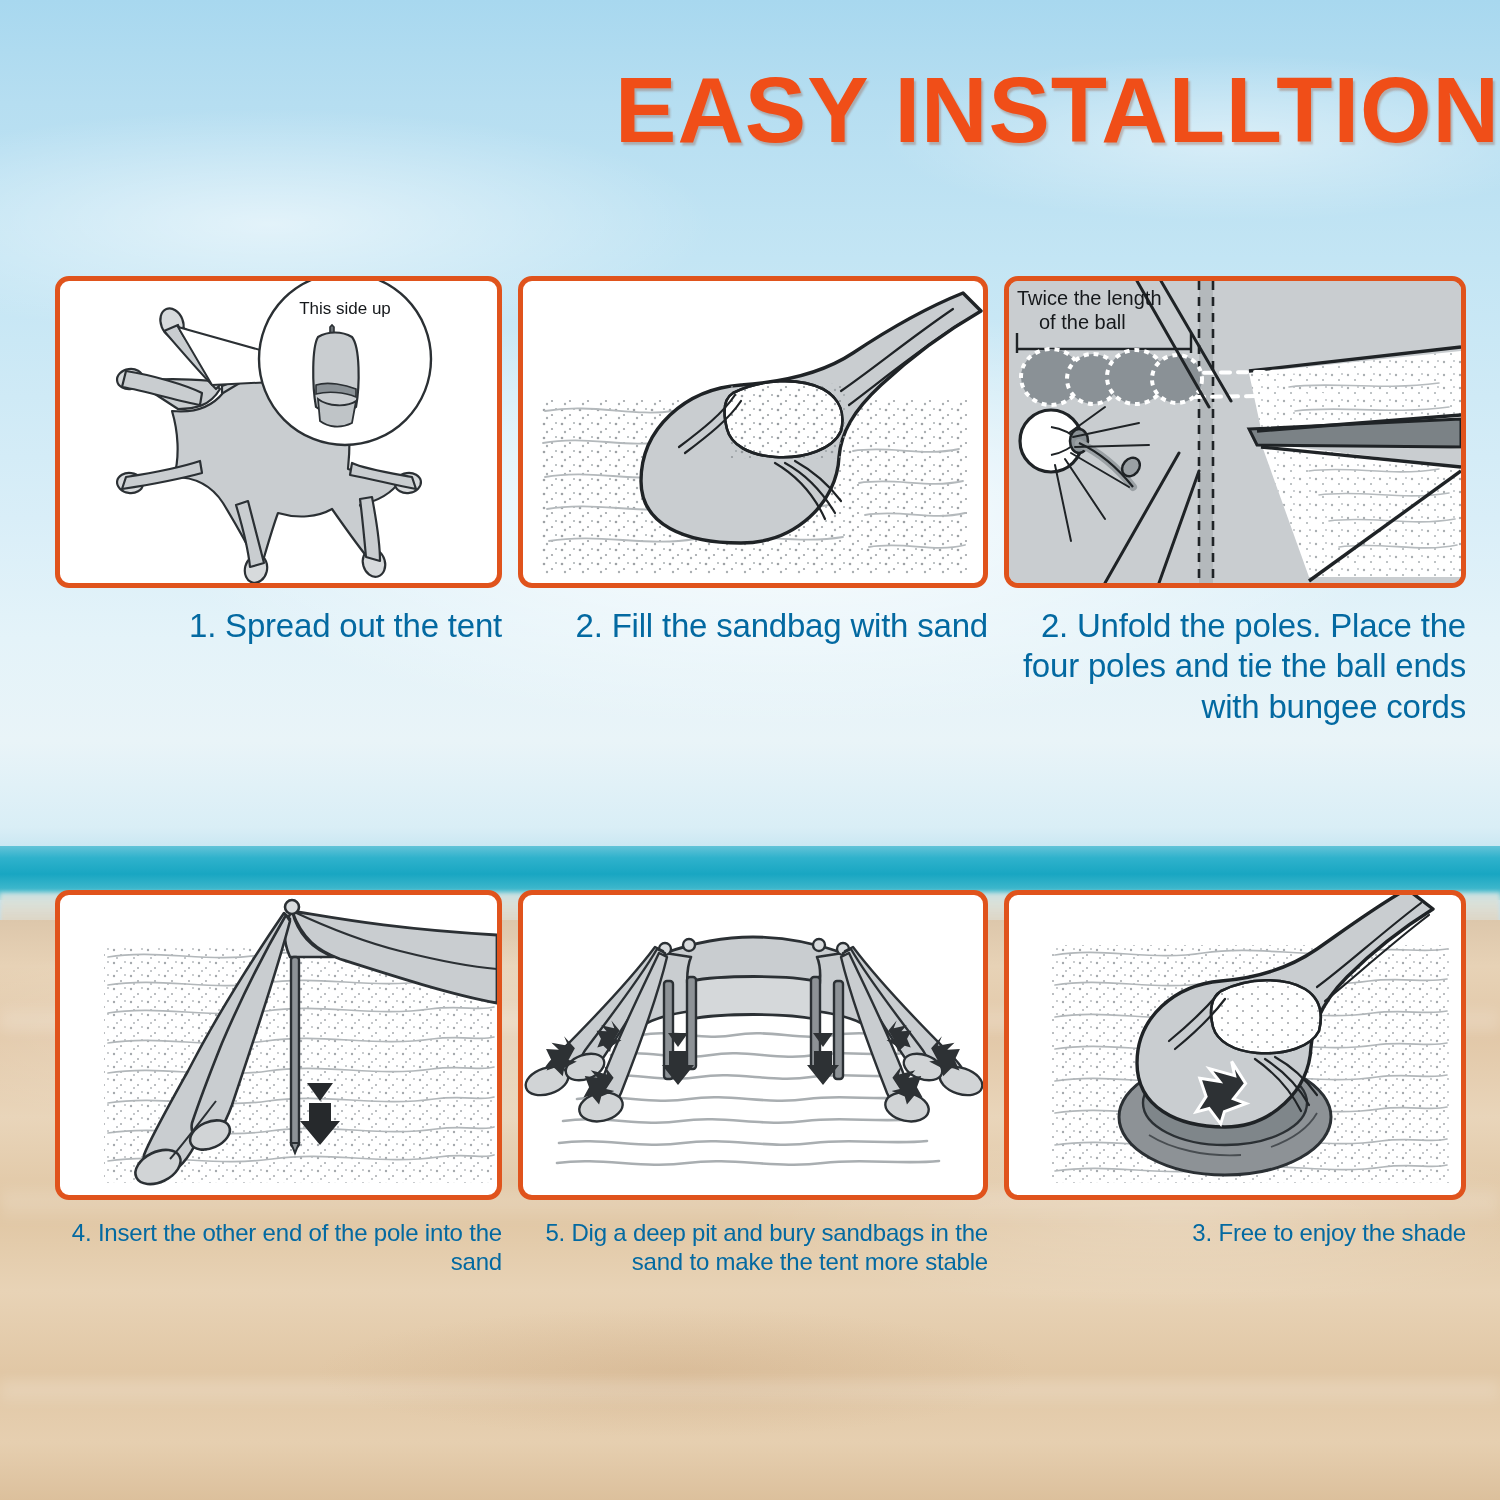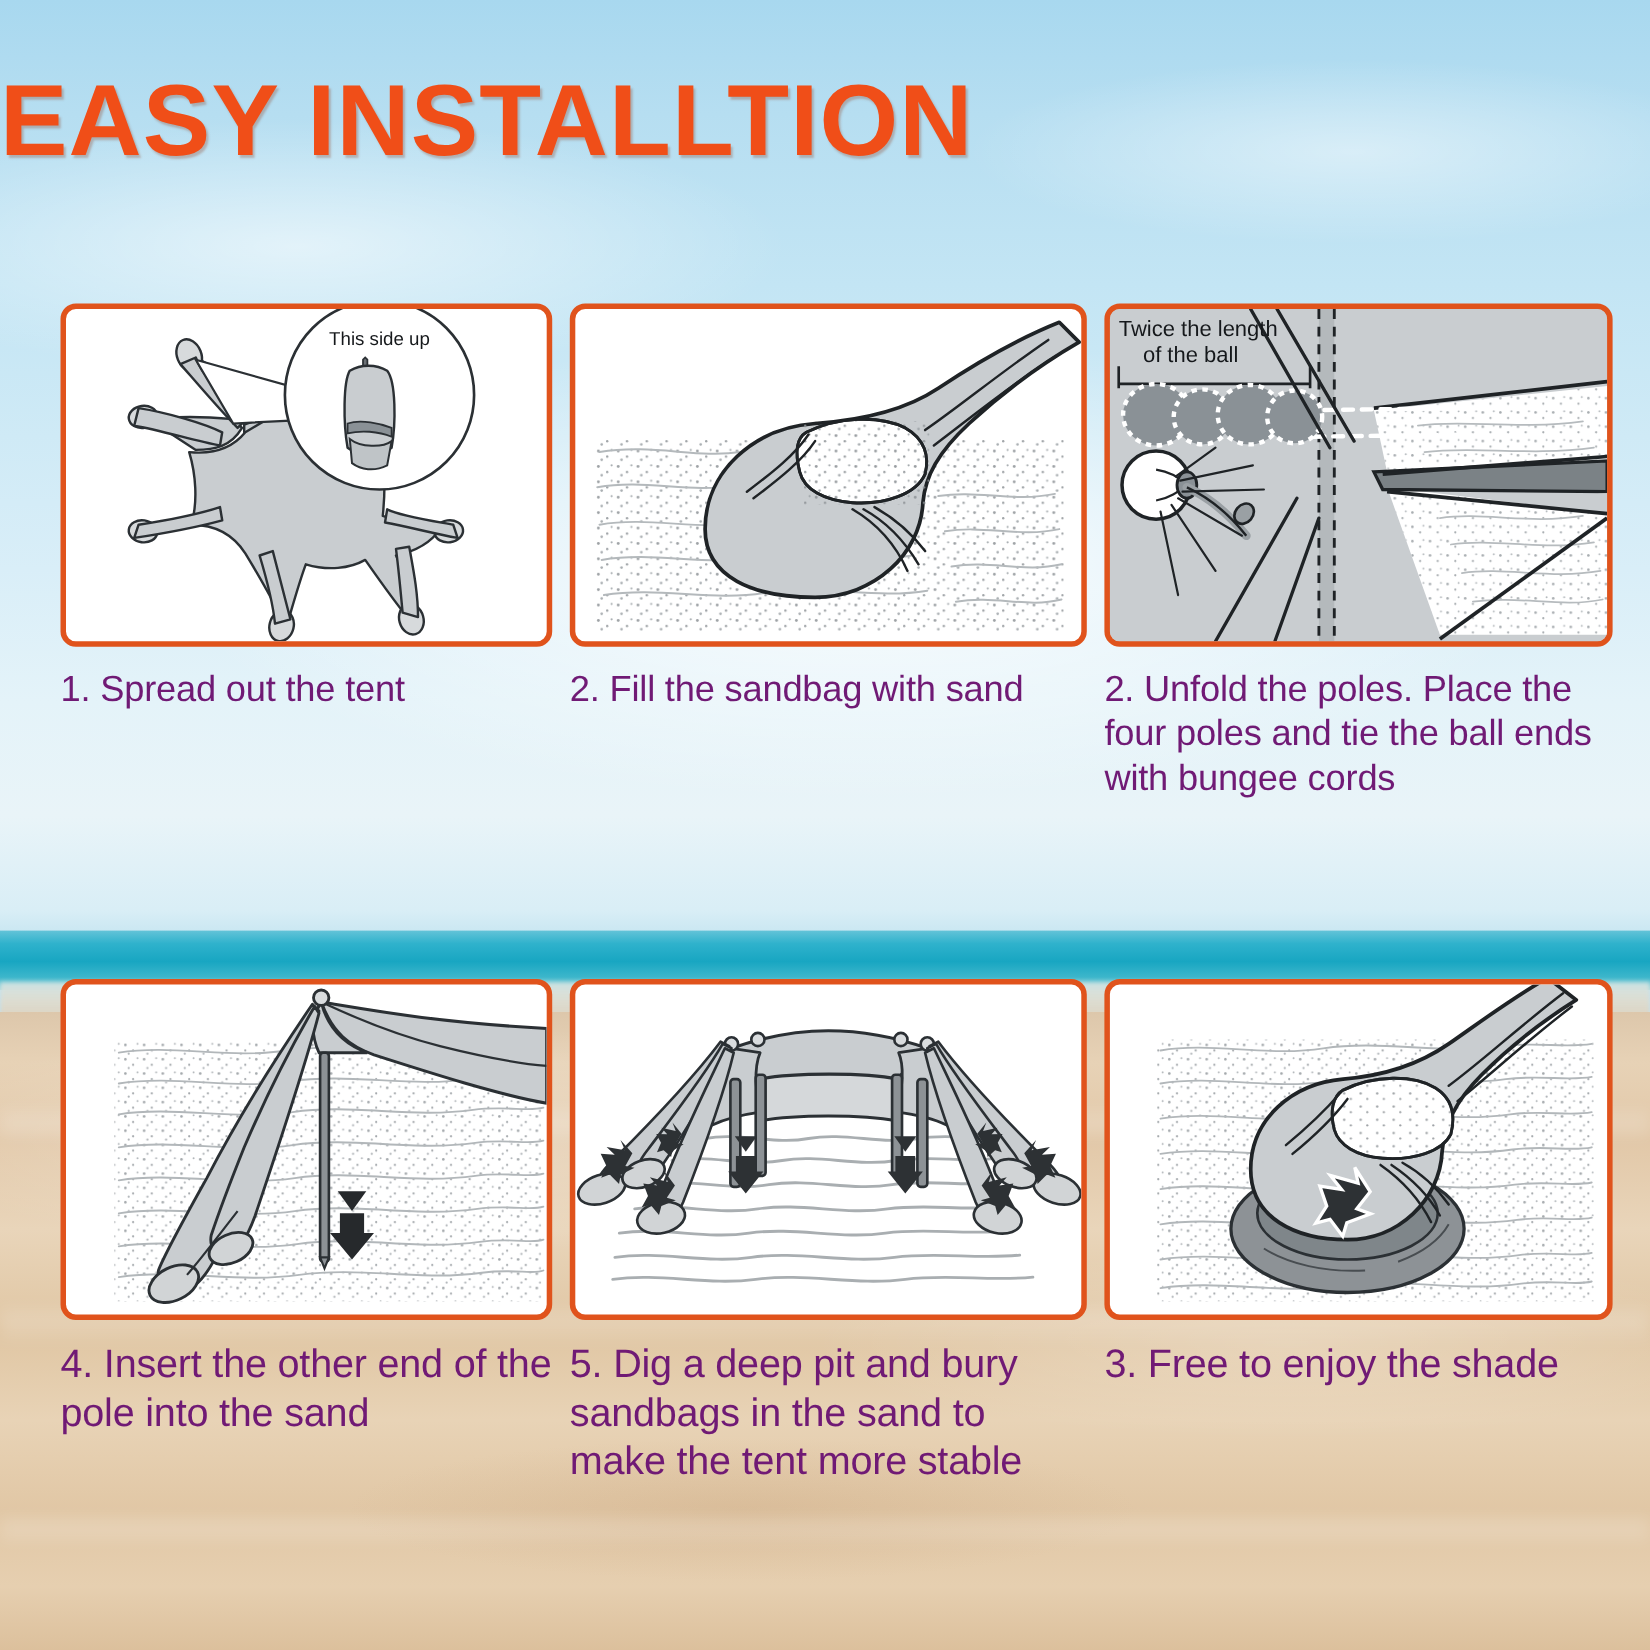--- a/index.html
+++ b/index.html
@@ -91,21 +91,21 @@
     background: rgba(255,255,255,0.16);
     filter: blur(7px);
   }
 
   
   .title {
     position: absolute;
     left: 0;
     top: 58px;
     width: 1500px;
-    text-align: left;
+    text-align: right;
     font-size: 92px;
     font-weight: bold;
     letter-spacing: 1px;
     color: #f04e18;
     text-shadow: 2px 3px 2px rgba(140,60,30,0.30);
     font-family: "Liberation Sans", sans-serif;
     white-space: nowrap;
   }
 
   
@@ -139,26 +139,27 @@
     box-sizing: border-box;
     overflow: hidden;
     padding-left: 20px;
   }
   .row1 .panel { height: 312px; }
 
   .caption {
     margin-top: 18px;
     font-size: 33px;
     line-height: 1.22;
-    color: #701a75;
+    color: #0369a1;
     font-family: "Liberation Sans", sans-serif;
     font-weight: normal;
     letter-spacing: -0.2px;
-  }
-  .row2 .caption { font-size: 36px; }
+    text-align: right;
+  }
+  .row2 .caption { font-size: 24px; }
 
   svg { display: block; }
   .ill { position: absolute; left: 0; top: 0; }
 </style>
 </head>
 <body>
 
 <div class="stage">
 
   <div class="bg-sky"></div>

